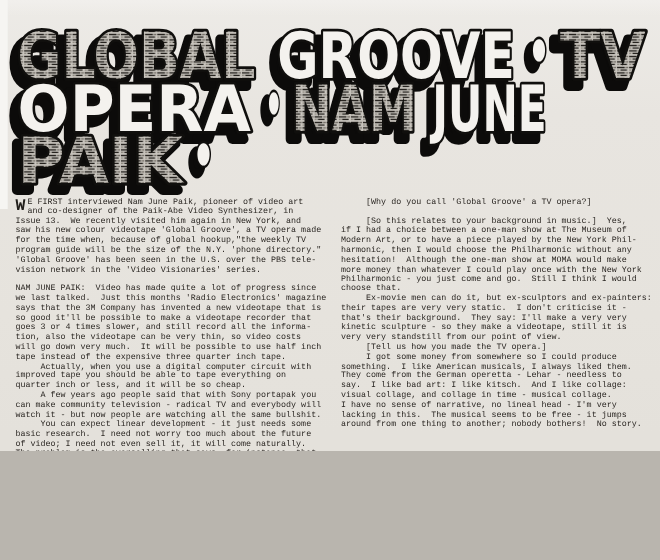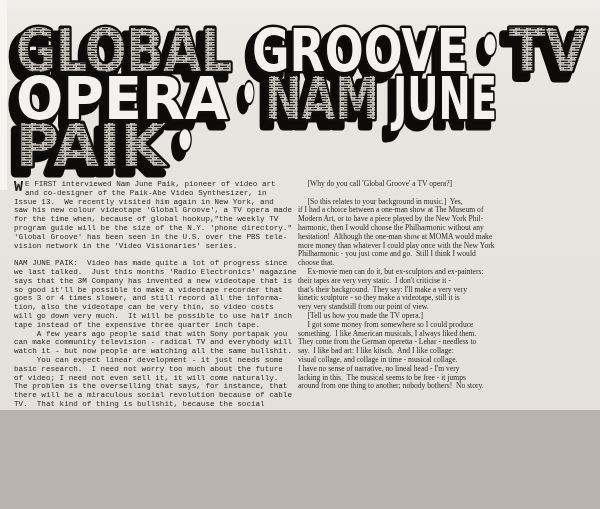--- a/index.html
+++ b/index.html
@@ -21,21 +21,21 @@
   .hl{font-family:"DejaVu Sans",sans-serif;font-weight:bold;font-size:58px;}
   .hl-main{paint-order:stroke fill;stroke:#100f0d;stroke-width:5px;stroke-linejoin:round;}
   .hl-main.white{fill:#f4f2ee;}
   .hl-main.tex{fill:url(#hltex);}
   .hl-shadow{fill:#0c0b0a;stroke:#0c0b0a;stroke-width:9px;stroke-linejoin:round;}
 
   
   .col{position:absolute;top:180px;width:292px;color:#2b2723;
        font-family:"Liberation Mono",monospace;font-size:7.6px;line-height:8.8px;}
   .col-left{left:14px;}
-  .col-right{left:298px;width:290px;font-family:Liberation Serif, serif;}
+  .col-right{left:310px;width:290px;}
   .tw{margin:0;white-space:pre;}
   .gap{margin-top:8.8px;}
   .dropcap{float:left;font-family:"Liberation Mono",monospace;font-weight:bold;
            font-size:15px;line-height:16px;margin:0 2px 0 0;color:#23201c;}
   .page-number{position:absolute;left:266px;top:466px;color:#2b2723;
                font-family:"Liberation Mono",monospace;font-size:7.6px;}
 </style>
 </head>
 <body>
 
@@ -98,20 +98,23 @@
 'Global Groove' has been seen in the U.S. over the PBS tele-
 vision network in the 'Video Visionaries' series.</span></p>
     <p class="tw gap">NAM JUNE PAIK:  Video has made quite a lot of progress since
 we last talked.  Just this months 'Radio Electronics' magazine
 says that the 3M Company has invented a new videotape that is
 so good it'll be possible to make a videotape recorder that
 goes 3 or 4 times slower, and still record all the informa-
 tion, also the videotape can be very thin, so video costs
 will go down very much.  It will be possible to use half inch
 tape instead of the expensive three quarter inch tape.</p>
+    <p class="tw">     Actually, when you use a digital computer circuit with
+improved tape you should be able to tape everything on
+quarter inch or less, and it will be so cheap.</p>
     <p class="tw">     A few years ago people said that with Sony portapak you
 can make community television - radical TV and everybody will
 watch it - but now people are watching all the same bullshit.</p>
     <p class="tw">     You can expect linear development - it just needs some
 basic research.  I need not worry too much about the future
 of video; I need not even sell it, it will come naturally.
 The problem is the overselling that says, for instance, that
 there will be a miraculous social revolution because of cable
 TV.  That kind of thing is bullshit, because the social
 structures being so stubborn, if you cannot change it too

